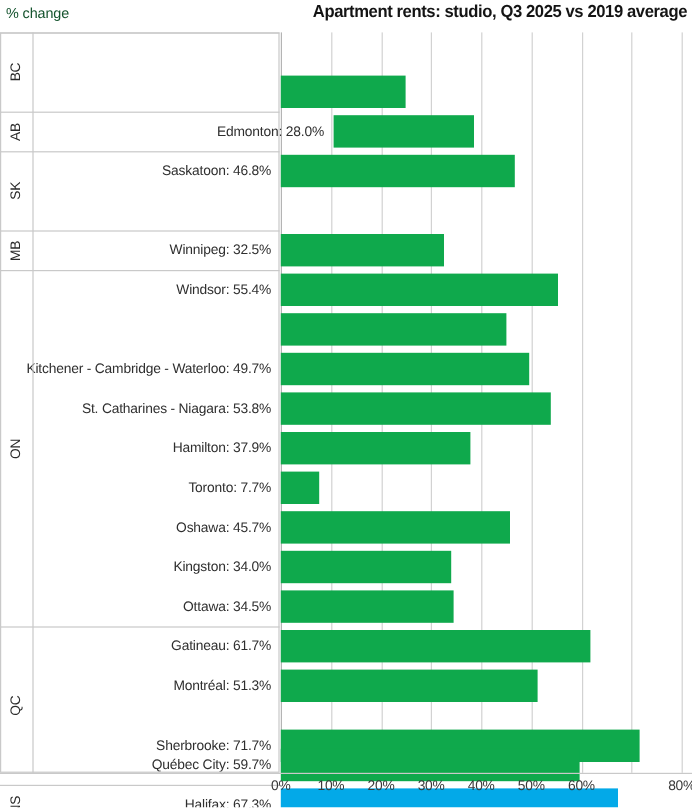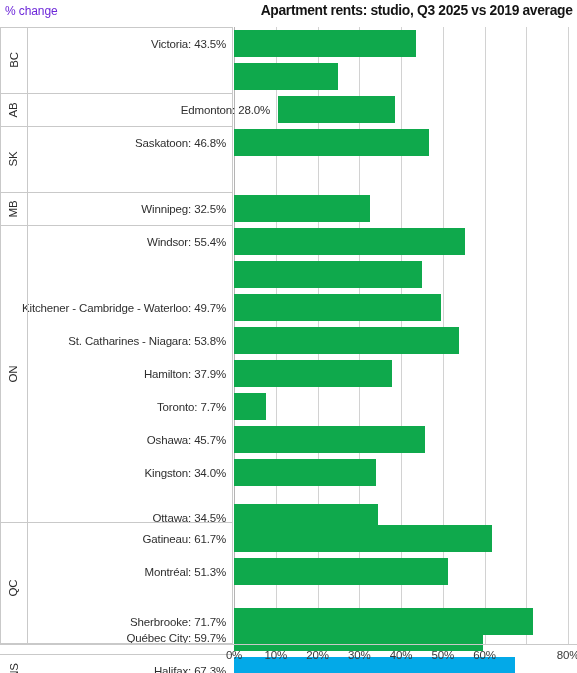--- a/index.html
+++ b/index.html
@@ -27,21 +27,21 @@
     left: 0;
     top: 0;
     width: 577px;
     height: 27px;
   }
   #axis-caption {
     position: absolute;
     left: 5px;
     top: 4px;
     font-size: 12px;
-    color: #6d28d9;
+    color: #14532d;
     letter-spacing: -0.1px;
     white-space: nowrap;
   }
   #chart-title {
     position: absolute;
     right: 4px;
     top: 2px;
     font-size: 14.5px;
     font-weight: bold;
     color: #141414;
@@ -202,24 +202,20 @@
         <div class="gridline" style="left: 484.5px;"></div>
         <div class="gridline" style="left: 526.25px;"></div>
         <div class="gridline" style="left: 568px;"></div>
       </div>
     <div id="groups-layer">
         <div class="group" style="top: 0px; height: 66px;">
           <div class="group-sep"></div>
           <div class="group-label" style="top: 0px; height: 66px;">
             <span>BC</span>
           </div>
-          <div class="row" style="top: 0px;">
-            <div class="row-label">Victoria: 43.5%</div>
-            <div class="bar" style="width: 182px; background: rgb(15, 169, 76);"></div>
-          </div>
           <div class="row" style="top: 33px;">
             <div class="bar" style="width: 104px; background: rgb(15, 169, 76);"></div>
           </div>
         </div>
         <div class="group" style="top: 66px; height: 33px;">
           <div class="group-sep"></div>
           <div class="group-label" style="top: 0px; height: 33px;">
             <span>AB</span>
           </div>
           <div class="row" style="top: 0px; margin-left: 44px;">
@@ -276,21 +272,21 @@
             <div class="bar" style="width: 32px; background: rgb(15, 169, 76);"></div>
           </div>
           <div class="row" style="top: 198px;">
             <div class="row-label">Oshawa: 45.7%</div>
             <div class="bar" style="width: 191px; background: rgb(15, 169, 76);"></div>
           </div>
           <div class="row" style="top: 231px;">
             <div class="row-label">Kingston: 34.0%</div>
             <div class="bar" style="width: 142px; background: rgb(15, 169, 76);"></div>
           </div>
-          <div class="row" style="top: 276px;">
+          <div class="row" style="top: 264px;">
             <div class="row-label">Ottawa: 34.5%</div>
             <div class="bar" style="width: 144px; background: rgb(15, 169, 76);"></div>
           </div>
         </div>
         <div class="group" style="top: 495px; height: 132px;">
           <div class="group-sep"></div>
           <div class="group-label" style="top: 0px; height: 132px;">
             <span>QC</span>
           </div>
           <div class="row" style="top: 0px;">

